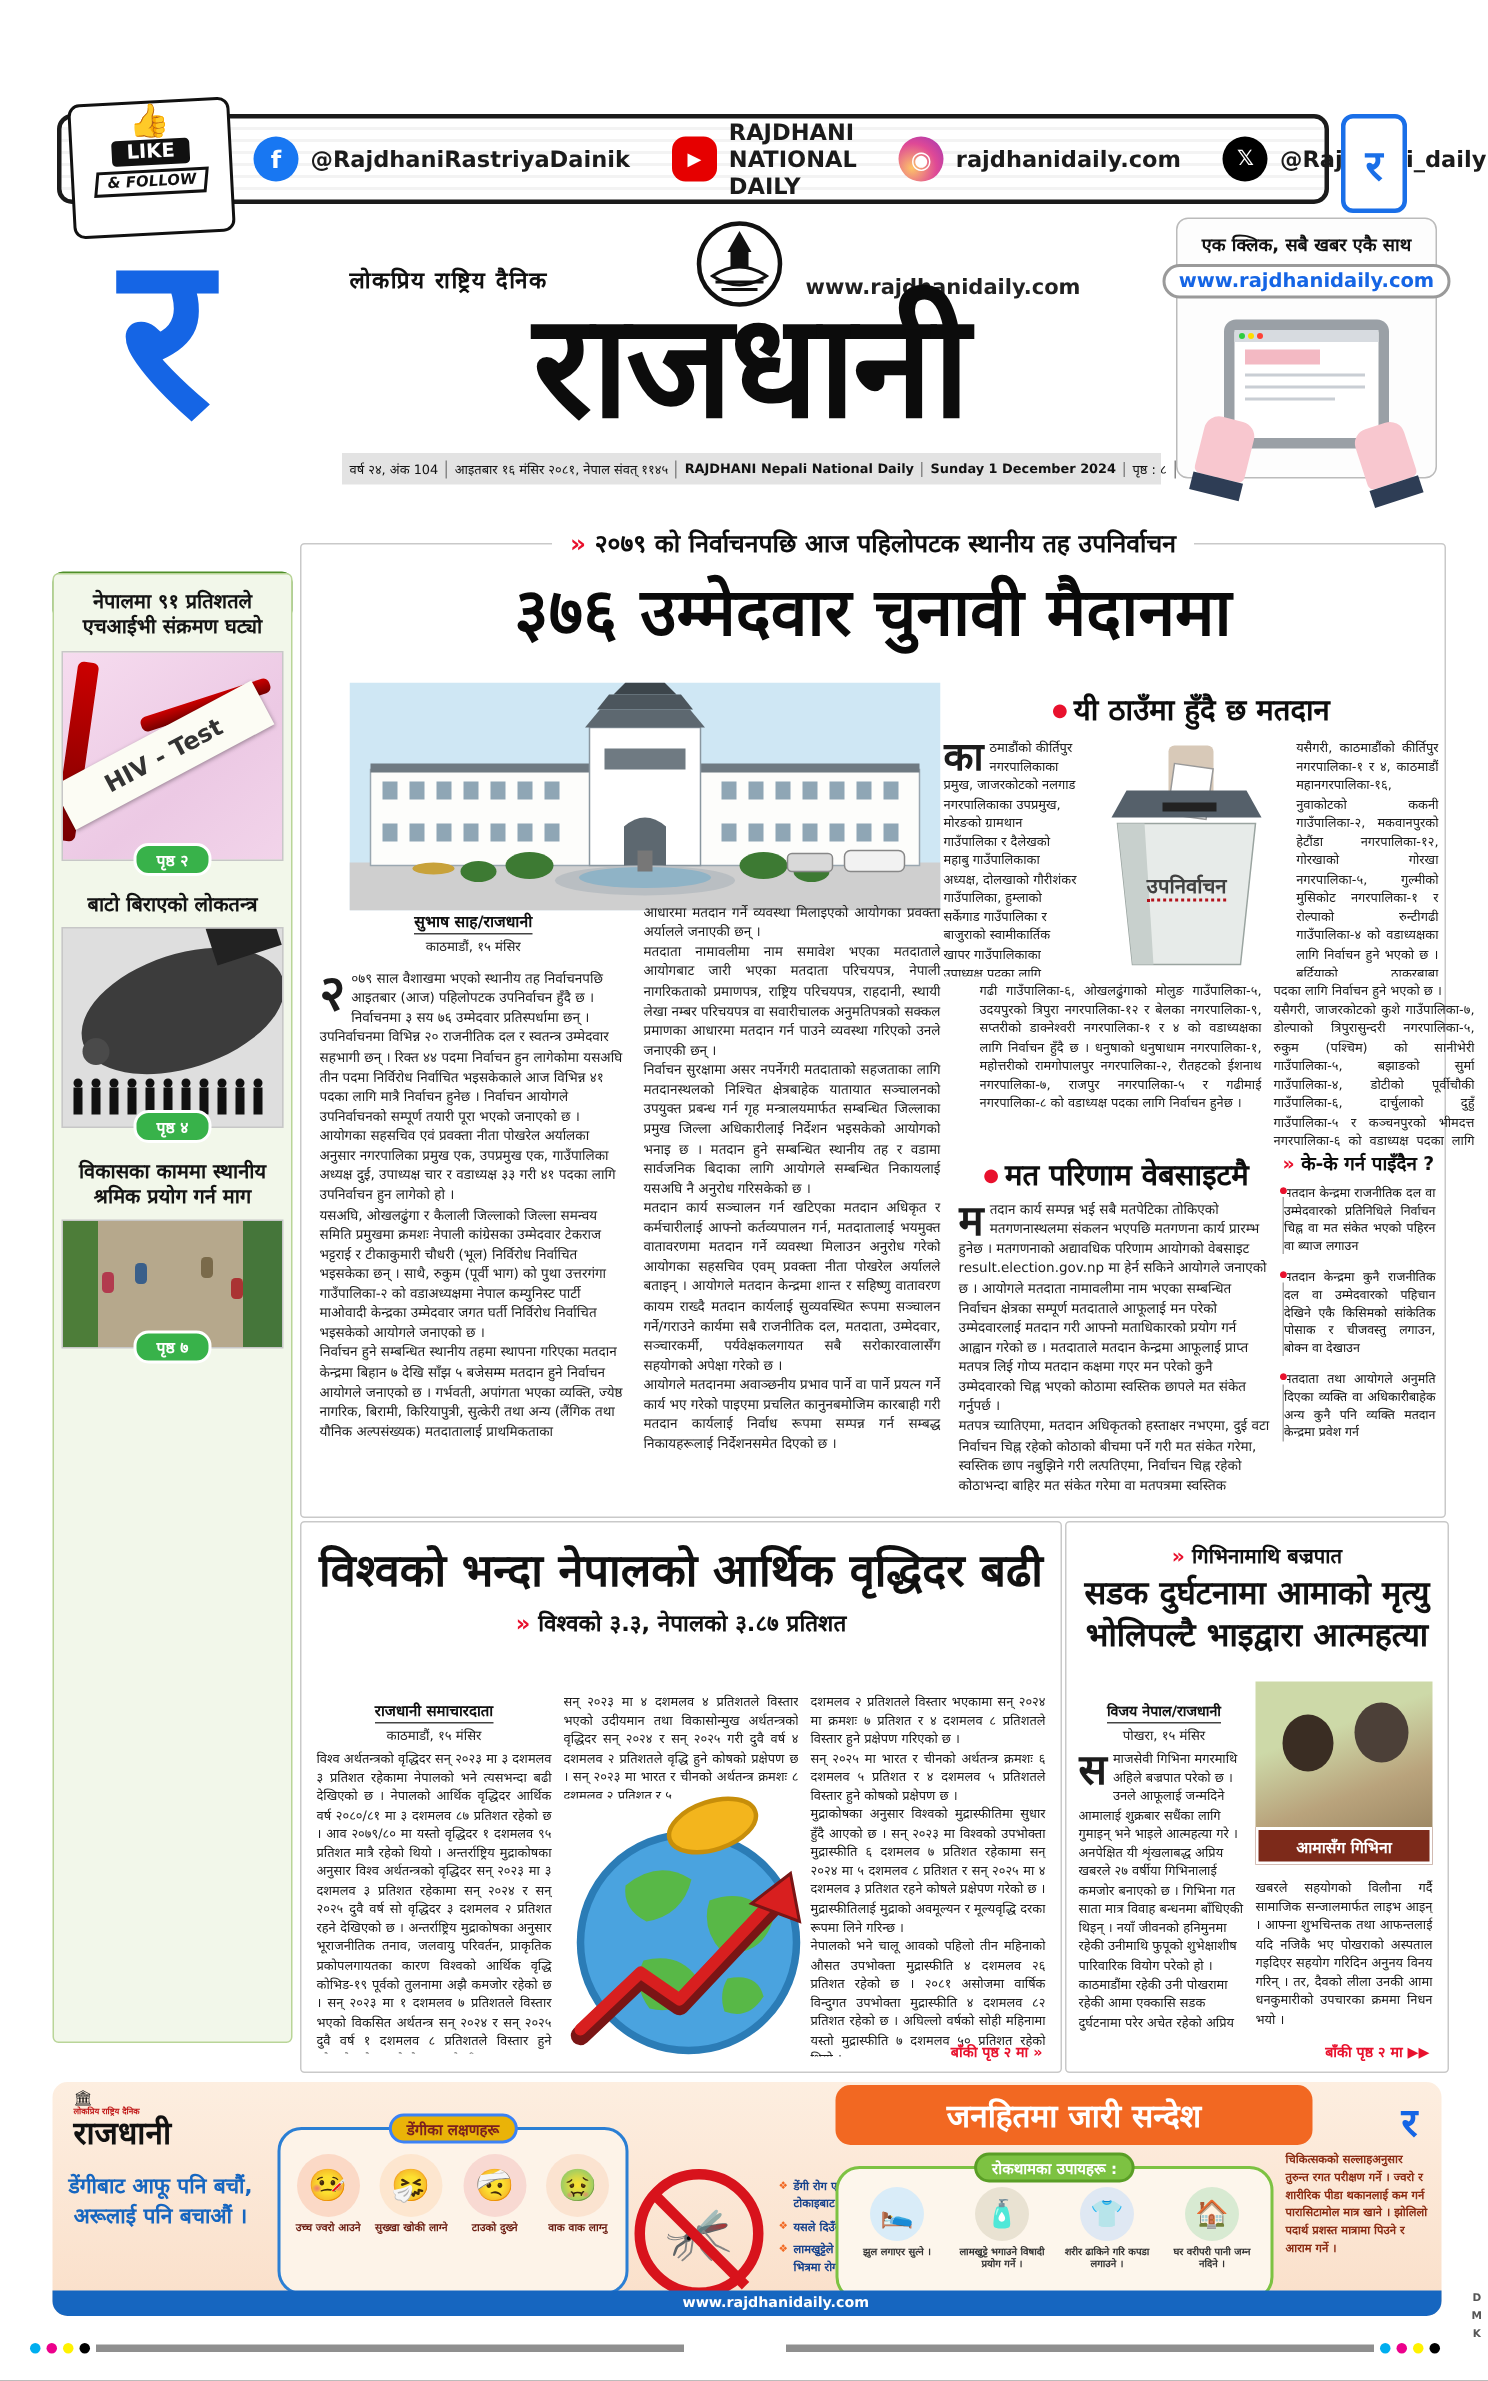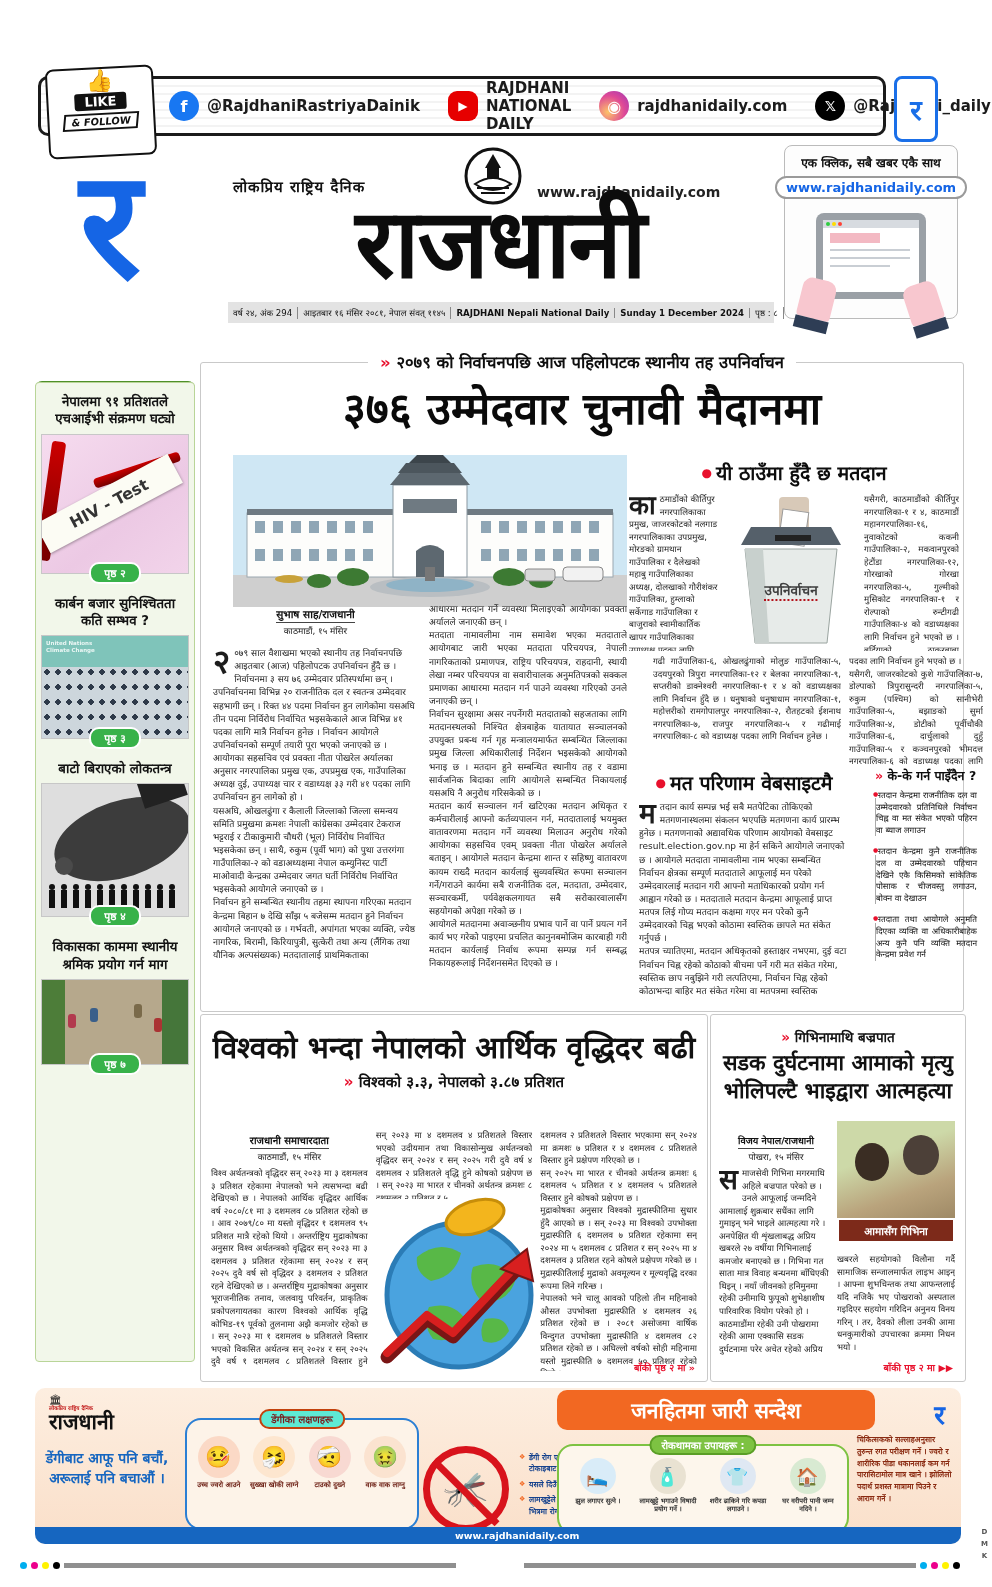--- a/index.html
+++ b/index.html
@@ -92,21 +92,21 @@
   .red{color:#e8112d;}
   .lead-headline{margin-top:22px;text-align:center;font-size:44px;font-weight:900;color:#0a0a0a;line-height:1.1;}
   .byline{font-weight:bold;font-size:10.5px;border-bottom:1px solid #444;display:inline-block;padding-bottom:1px;}
   .dateline{font-size:8.8px;color:#222;margin-top:2px;}
   .bodytxt{font-size:9px;line-height:1.46;color:#1c1c1c;}
   .dropcap{float:left;font-size:33px;line-height:30px;font-weight:bold;padding:0 4px 0 0;}
   .sec-head{font-weight:800;font-size:19.5px;color:#0d0d0d;text-align:center;}
   .sec-dot{color:#e8112d;font-size:12px;vertical-align:3px;padding-right:4px;}
   .ballot-label{position:absolute;left:50%;top:56%;transform:translateX(-50%);color:#404040;font-weight:900;font-size:13.5px;
      border-bottom:2px dotted #b3121b;white-space:nowrap;}
-  .rules-box{font-size:8.3px;margin-left:20px;}
+  .rules-box{font-size:8.3px;}
   .rules-title{font-weight:800;font-size:12.5px;color:#0d0d0d;margin-bottom:6px;}
   .rule-item{position:relative;padding-left:0;margin-bottom:10px;line-height:1.4;text-align:justify;border-left:1px solid #aaa;}
   .rule-item::before{content:"●";color:#e8112d;position:absolute;left:-3px;top:0;font-size:6px;background:#fff;}
   .econ-box{left:200px;top:1014px;width:506px;height:366px;}
   .econ-headline{margin-top:14px;text-align:center;font-size:30px;font-weight:900;line-height:1.25;}
   .econ-subhead{text-align:center;font-size:15px;font-weight:bold;margin-top:4px;}
   .cont-note{position:absolute;right:12px;bottom:7px;color:#e8112d;font-weight:bold;font-size:9.5px;}
   .trag-box{left:710px;top:1014px;width:254px;height:366px;}
   .trag-kicker{text-align:center;margin-top:13px;font-size:13.5px;font-weight:bold;}
   .trag-headline{text-align:center;font-size:21.5px;font-weight:900;line-height:1.32;margin-top:3px;}
@@ -121,21 +121,21 @@
      display:flex;align-items:center;}
   .psa-url{color:#fff;font-weight:bold;font-size:9.5px;padding-left:420px;}
   .psa-brand{left:14px;top:6px;display:flex;flex-direction:column;line-height:1.1;}
   .psa-brand-small{font-size:5.5px;color:#c01818;font-weight:bold;}
   .psa-brand-name{font-size:21px;font-weight:900;color:#111;}
   .psa-crest{font-size:10px;}
   .psa-slogan{left:8px;top:60px;width:128px;text-align:center;color:#1666c0;font-weight:800;font-size:14px;line-height:1.45;}
   .sym-box{left:150px;top:30px;width:230px;height:108px;border:2px solid #2b7fd4;border-radius:16px;background:#fdf3e8;}
   .pill{position:absolute;top:-11px;left:50%;transform:translateX(-50%);border-radius:12px;padding:1px 10px;
      font-size:10px;font-weight:800;white-space:nowrap;}
-  .sym-pill{background:#5eead4;border:2px solid #c2410c;color:#7a1f1f;}
+  .sym-pill{background:#eab308;border:2px solid #3b82f6;color:#7a1f1f;}
   .circ-row{display:flex;justify-content:space-around;margin-top:16px;padding:0 4px;}
   .circ{display:flex;flex-direction:column;align-items:center;width:52px;}
   .circ-icon{width:42px;height:42px;border-radius:50%;display:flex;align-items:center;justify-content:center;font-size:21px;}
   .circ-cap{font-size:7px;font-weight:700;color:#6b1d12;text-align:center;margin-top:3px;line-height:1.25;}
   .mosq{left:388px;top:58px;width:86px;height:86px;}
   .mosq-ring{position:absolute;inset:0;border:7px solid #d8131c;border-radius:50%;}
   .mosq-bar{position:absolute;left:-2px;top:50%;width:104%;height:7px;background:#d8131c;transform:rotate(45deg);}
   .mosq-bug{position:absolute;inset:0;display:flex;align-items:center;justify-content:center;font-size:36px;}
   .facts{left:484px;top:64px;width:132px;font-size:7.6px;font-weight:700;color:#15418c;line-height:1.5;}
   .fact{position:relative;padding-left:10px;margin-bottom:4px;}
@@ -196,21 +196,21 @@
     <circle cx="30" cy="30" r="27" fill="#fff" stroke="#111" stroke-width="3"></circle>
     <polygon points="30,8 22,22 38,22" fill="#111"></polygon>
     <rect x="24" y="22" width="12" height="10" fill="#111"></rect>
     <path d="M12 38 Q30 26 48 38 Q30 50 12 38 Z" fill="none" stroke="#111" stroke-width="2"></path>
     <line x1="14" y1="42" x2="46" y2="42" stroke="#111" stroke-width="2"></line>
     <line x1="18" y1="47" x2="42" y2="47" stroke="#111" stroke-width="2"></line>
   </svg>
   <div class="abs site-url">www.rajdhanidaily.com</div>
   <div class="abs nameplate">राजधानी</div>
   <div class="abs dateline-bar">
-    <span>वर्ष २४, अंक 294</span>
+    <span>वर्ष २४, अंक 104</span>
     <span>आइतबार १६ मंसिर २०८१, नेपाल संवत् ११४५</span>
     <span class="dl-b">RAJDHANI Nepali National Daily</span>
     <span class="dl-b">Sunday 1 December 2024</span>
     <span>पृष्ठ : ८</span>
     <span>मूल्य रु. १०/-</span>
   </div>
   <div class="abs promo-box">
     <div class="promo-slogan">एक क्लिक, सबै खबर एकै साथ</div>
     <div class="promo-url">www.rajdhanidaily.com</div>
     <div class="tablet-wrap">
@@ -239,28 +239,20 @@
     <div class="sb-item">
       <div class="sb-title">नेपालमा ९१ प्रतिशतले एचआईभी संक्रमण घट्यो</div>
       <div class="sb-img im-hiv">
         <div class="hiv-tube" style="left:2px;top:6px;width:14px;height:120px;transform:rotate(8deg)"></div>
         <div class="hiv-tube" style="right:6px;top:30px;width:90px;height:10px;transform:rotate(-18deg)"></div>
         <div class="hiv-label">HIV - Test</div>
       </div>
       <div class="sb-badge">पृष्ठ २</div>
     </div>
 
-    <div class="sb-item">
-      <div class="sb-title">कार्बन बजार सुनिश्चितता कति सम्भव ?</div>
-      <div class="sb-img im-climate">
-        <div class="climate-cap">United Nations Climate Change</div>
-        <div class="crowd"></div>
-      </div>
-      <div class="sb-badge">पृष्ठ ३</div>
-    </div>
 
     <div class="sb-item">
       <div class="sb-title">बाटो बिराएको लोकतन्त्र</div>
       <div class="sb-img im-demo">
         <svg width="146" height="132" viewBox="0 0 146 132">
           <ellipse cx="80" cy="55" rx="70" ry="38" transform="rotate(-18 80 55)" fill="#3c3c3c"></ellipse>
           <rect x="95" y="0" width="45" height="26" transform="rotate(-18 95 0)" fill="#222"></rect>
           <circle cx="22" cy="82" r="9" fill="#4a4a4a"></circle>
           <g fill="#111">
             <circle cx="10" cy="103" r="3"></circle>

